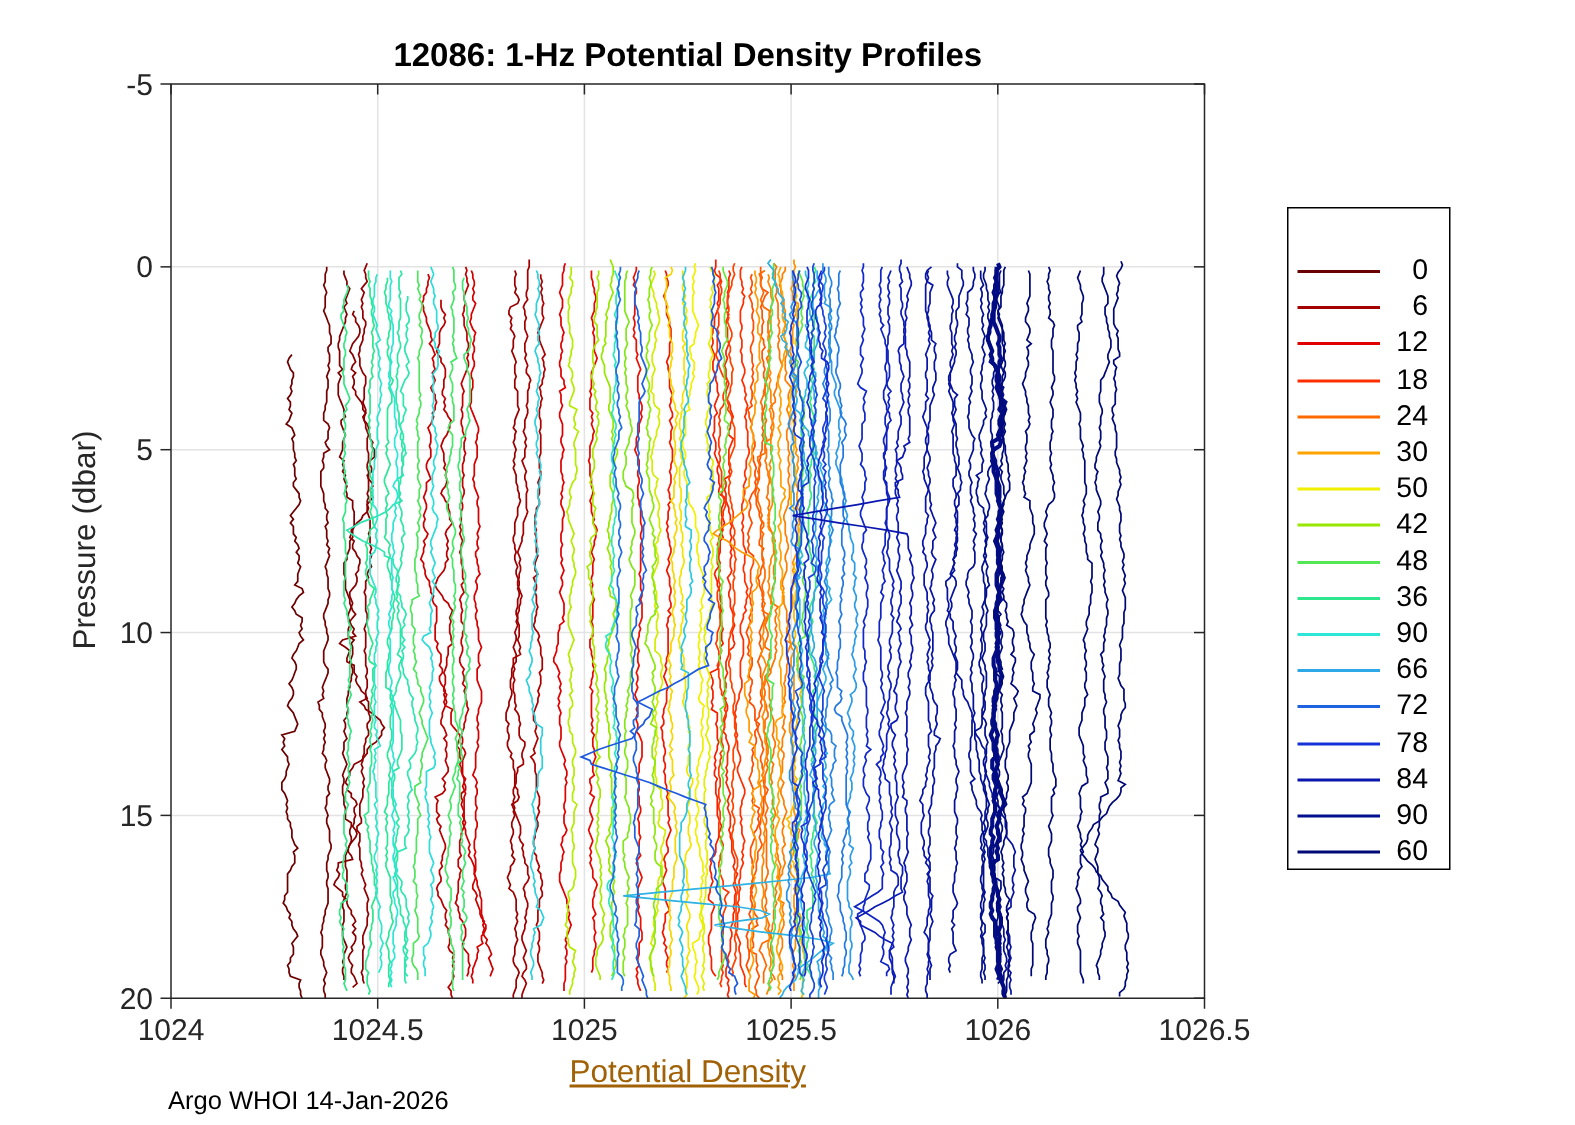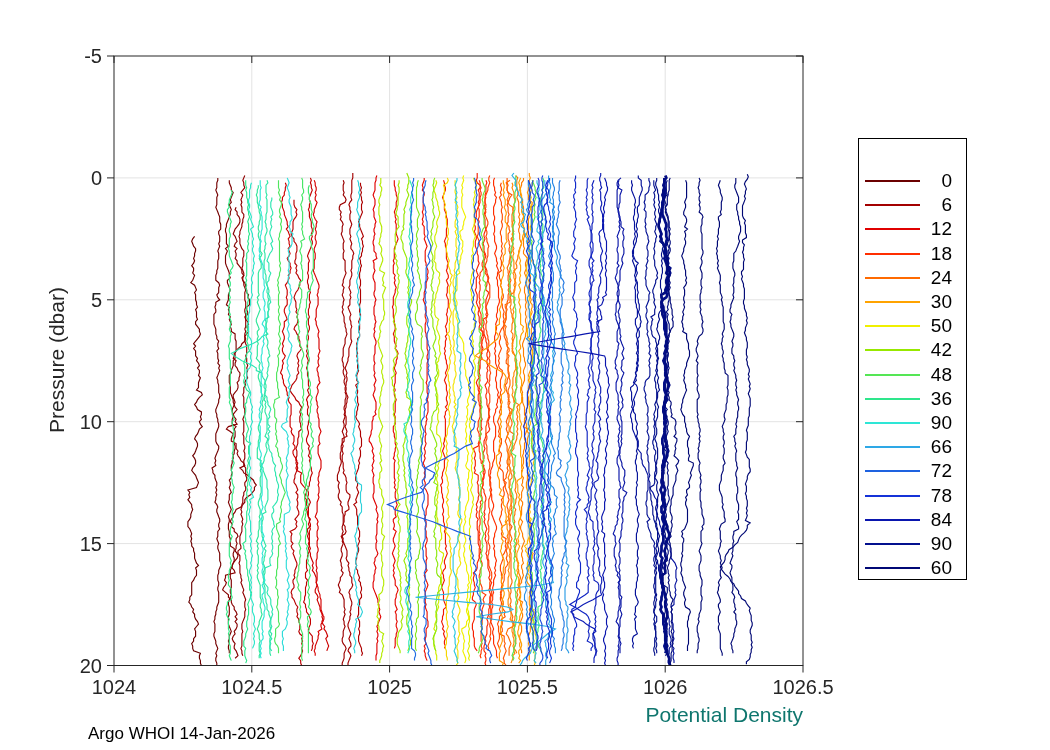--- a/index.html
+++ b/index.html
@@ -6,47 +6,48 @@
   .figure{
     position:relative;width:1050px;height:750px;background:#fff;overflow:hidden;
     font-family:"Liberation Sans","DejaVu Sans",sans-serif;
   }
   .chart-title{
     position:absolute;left:114px;top:24px;width:689px;text-align:center;
     font-size:22px;font-weight:bold;color:#000;white-space:nowrap;
   }
   #plot-svg{position:absolute;left:0;top:0;}
   .xlabel{
-    position:absolute;left:114px;top:703px;width:689px;text-align:right;
-    font-size:21px;color:#0f766e;
+    position:absolute;left:114px;top:703px;width:689px;text-align:center;
+    font-size:21px;color:#a16207;text-decoration:underline;
   }
   .ylabel{
     position:absolute;left:57px;top:360px;transform:translate(-50%,-50%) rotate(-90deg);
     font-size:21px;color:#262626;white-space:nowrap;
   }
   .annotation{
-    position:absolute;left:88px;top:724px;font-size:17px;color:#000;white-space:nowrap;
+    position:absolute;left:112px;top:724px;font-size:17px;color:#000;white-space:nowrap;
   }
   .legend{
     position:absolute;left:858px;top:138px;width:109px;height:442px;
     background:#fff;border:1px solid #000;box-sizing:border-box;
   }
   .legend-title{
     height:29px;line-height:29px;text-align:center;font-weight:bold;font-size:19px;
     color:#000;border-bottom:1px solid #000;
   }
   .legend-entries{position:absolute;left:0;top:30px;right:0;bottom:0;}
   .legend-row{display:flex;align-items:center;height:24.2px;}
   .legend-swatch{margin-left:6px;width:55px;height:2px;flex:0 0 auto;}
   .legend-label{flex:1;text-align:right;padding-right:14px;font-size:19px;color:#000;}
 </style>
 </head>
 <body>
 
 <div class="figure">
+  <div class="chart-title">12086: 1-Hz Potential Density Profiles</div>
   <svg id="plot-svg" width="1050" height="750">
       <line x1="251.8" y1="56" x2="251.8" y2="665.5" stroke="#e3e3e3" stroke-width="1"></line>
       <line x1="389.6" y1="56" x2="389.6" y2="665.5" stroke="#e3e3e3" stroke-width="1"></line>
       <line x1="527.4" y1="56" x2="527.4" y2="665.5" stroke="#e3e3e3" stroke-width="1"></line>
       <line x1="665.2" y1="56" x2="665.2" y2="665.5" stroke="#e3e3e3" stroke-width="1"></line>
       <line x1="114" y1="177.9" x2="803" y2="177.9" stroke="#e3e3e3" stroke-width="1"></line>
       <line x1="114" y1="299.8" x2="803" y2="299.8" stroke="#e3e3e3" stroke-width="1"></line>
       <line x1="114" y1="421.7" x2="803" y2="421.7" stroke="#e3e3e3" stroke-width="1"></line>
       <line x1="114" y1="543.6" x2="803" y2="543.6" stroke="#e3e3e3" stroke-width="1"></line>
       <clipPath id="plotclip">

